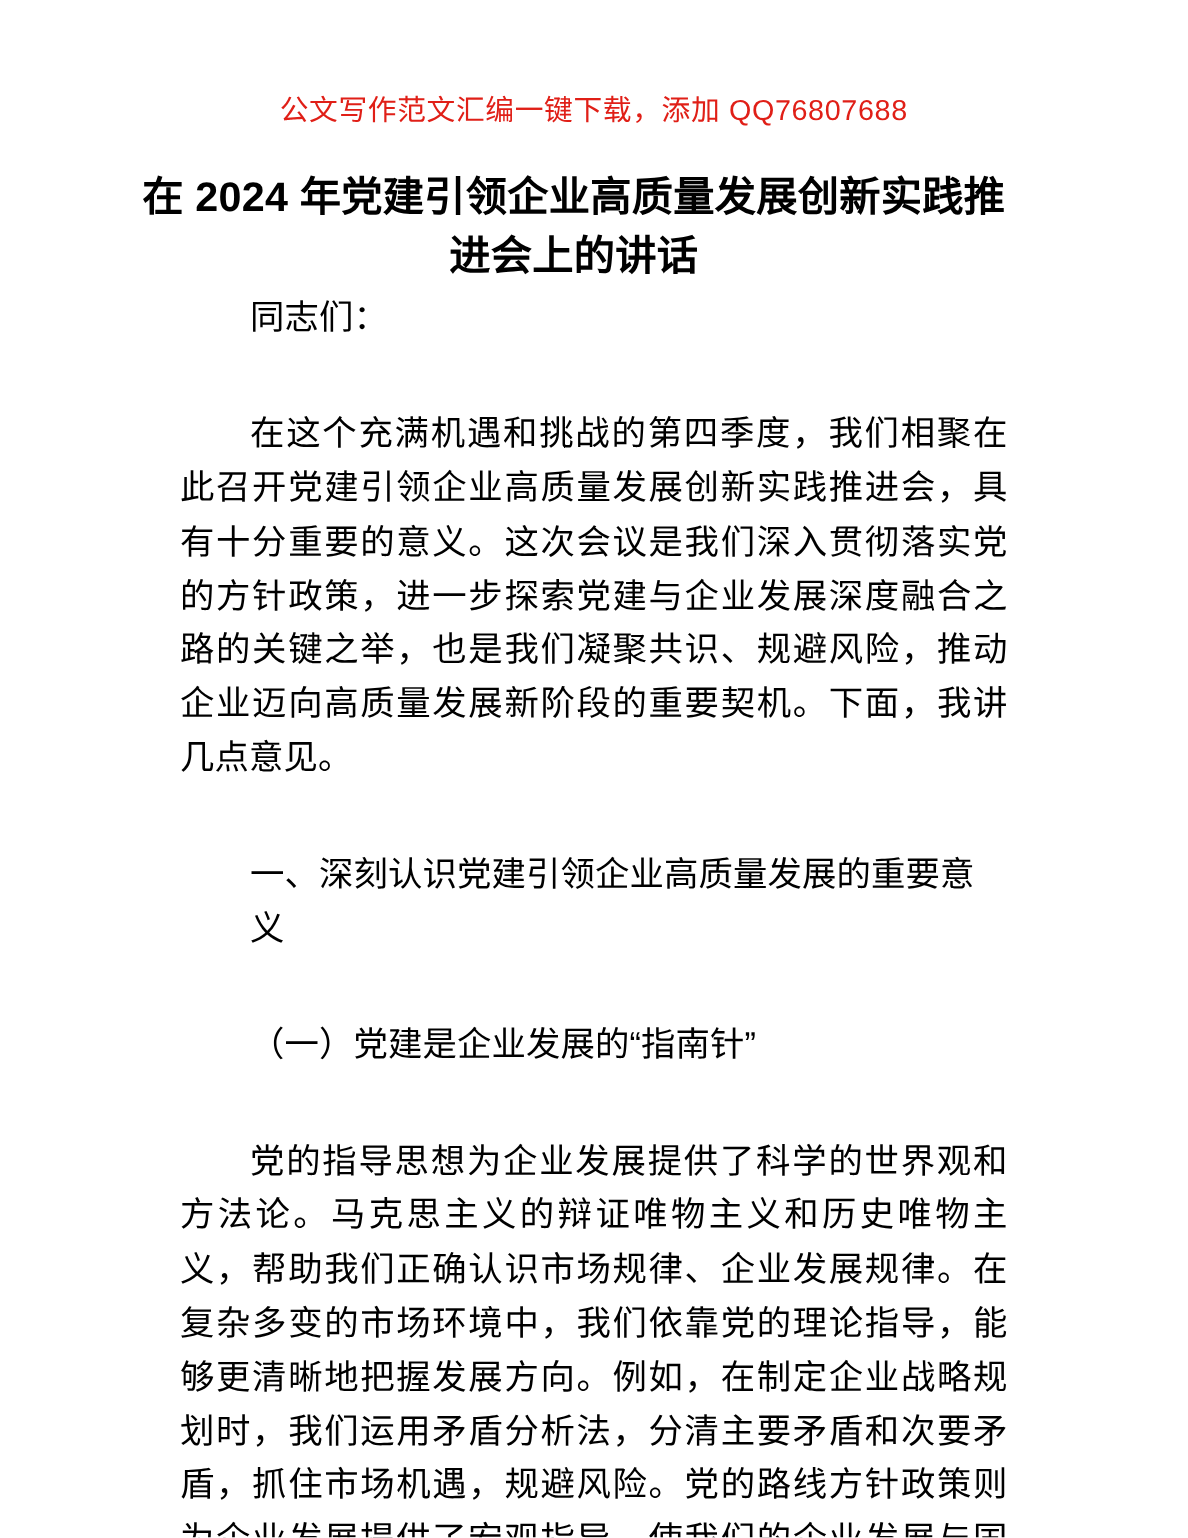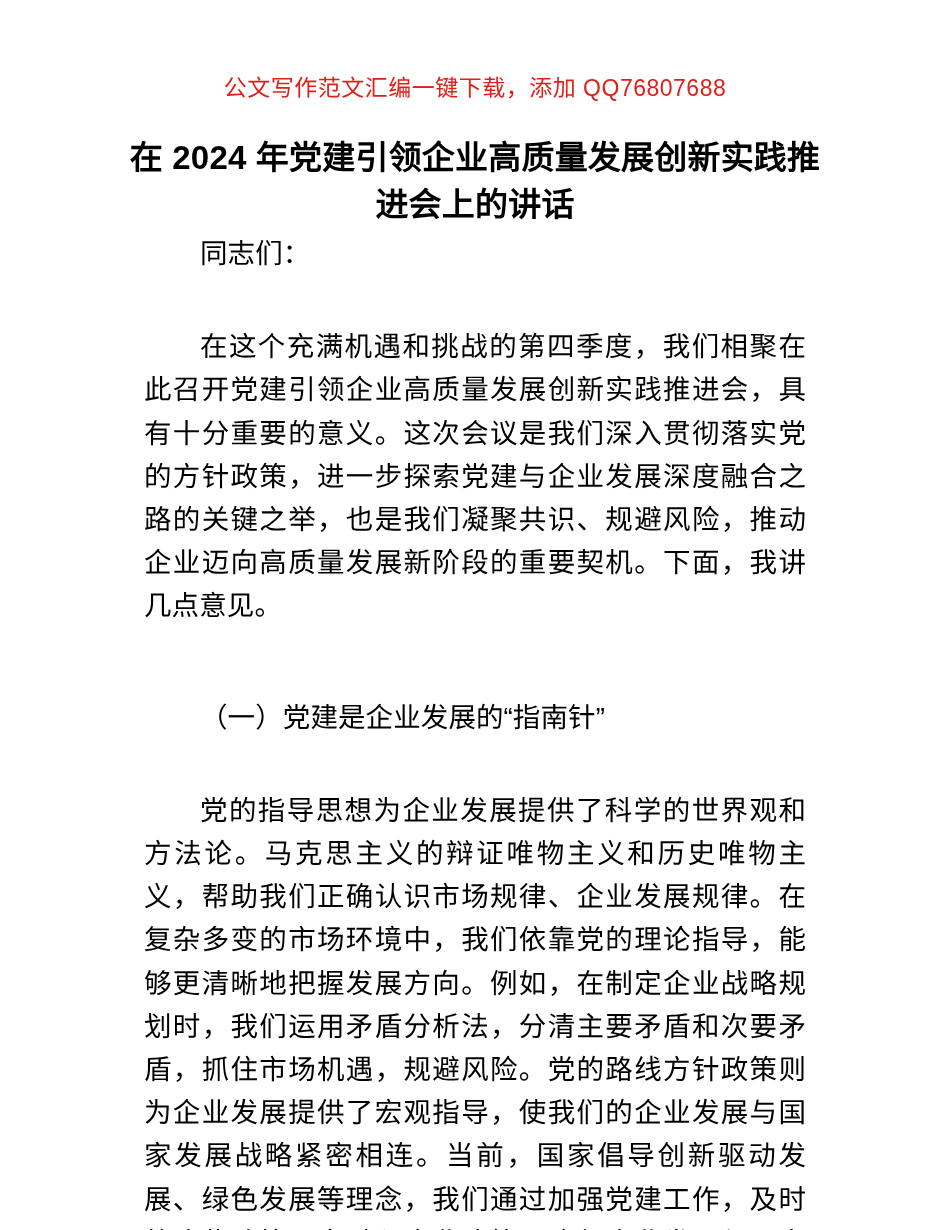--- a/index.html
+++ b/index.html
@@ -33,21 +33,21 @@
     letter-spacing: 0.5px;
     white-space: nowrap;
     font-weight: 400;
     margin-top: 20px;
   }
 
   
   .doc-title {
     position: absolute;
     top: 112px;
-    left: 128px;
+    left: 112px;
     width: 694px;
     text-align: center;
     font-size: 33px;
     line-height: 47px;
     font-weight: 700;
     letter-spacing: 0.2px;
     word-break: break-all;
   }
 
   
@@ -94,20 +94,21 @@
   <div class="doc-body">
 
     <p class="para indent-2">同志们：</p>
 
     <div class="gap-sm"></div>
 
     <p class="para indent-2">在这个充满机遇和挑战的第四季度，我们相聚在此召开党建引领企业高质量发展创新实践推进会，具有十分重要的意义。这次会议是我们深入贯彻落实党的方针政策，进一步探索党建与企业发展深度融合之路的关键之举，也是我们凝聚共识、规避风险，推动企业迈向高质量发展新阶段的重要契机。下面，我讲几点意见。</p>
 
     <div class="gap-md"></div>
 
+    <p class="para heading">一、深刻认识党建引领企业高质量发展的重要意义</p>
 
     <div class="gap-md"></div>
 
     <p class="para heading">（一）党建是企业发展的“指南针”</p>
 
     <div class="gap-md"></div>
 
     <p class="para indent-2">党的指导思想为企业发展提供了科学的世界观和方法论。马克思主义的辩证唯物主义和历史唯物主义，帮助我们正确认识市场规律、企业发展规律。在复杂多变的市场环境中，我们依靠党的理论指导，能够更清晰地把握发展方向。例如，在制定企业战略规划时，我们运用矛盾分析法，分清主要矛盾和次要矛盾，抓住市场机遇，规避风险。党的路线方针政策则为企业发展提供了宏观指导，使我们的企业发展与国家发展战略紧密相连。当前，国家倡导创新驱动发展、绿色发展等理念，我们通过加强党建工作，及时将这些政策导向融入企业决策，确保企业发展与国家发展同频共振，在大方向上不偏航。</p>
 
   </div>

